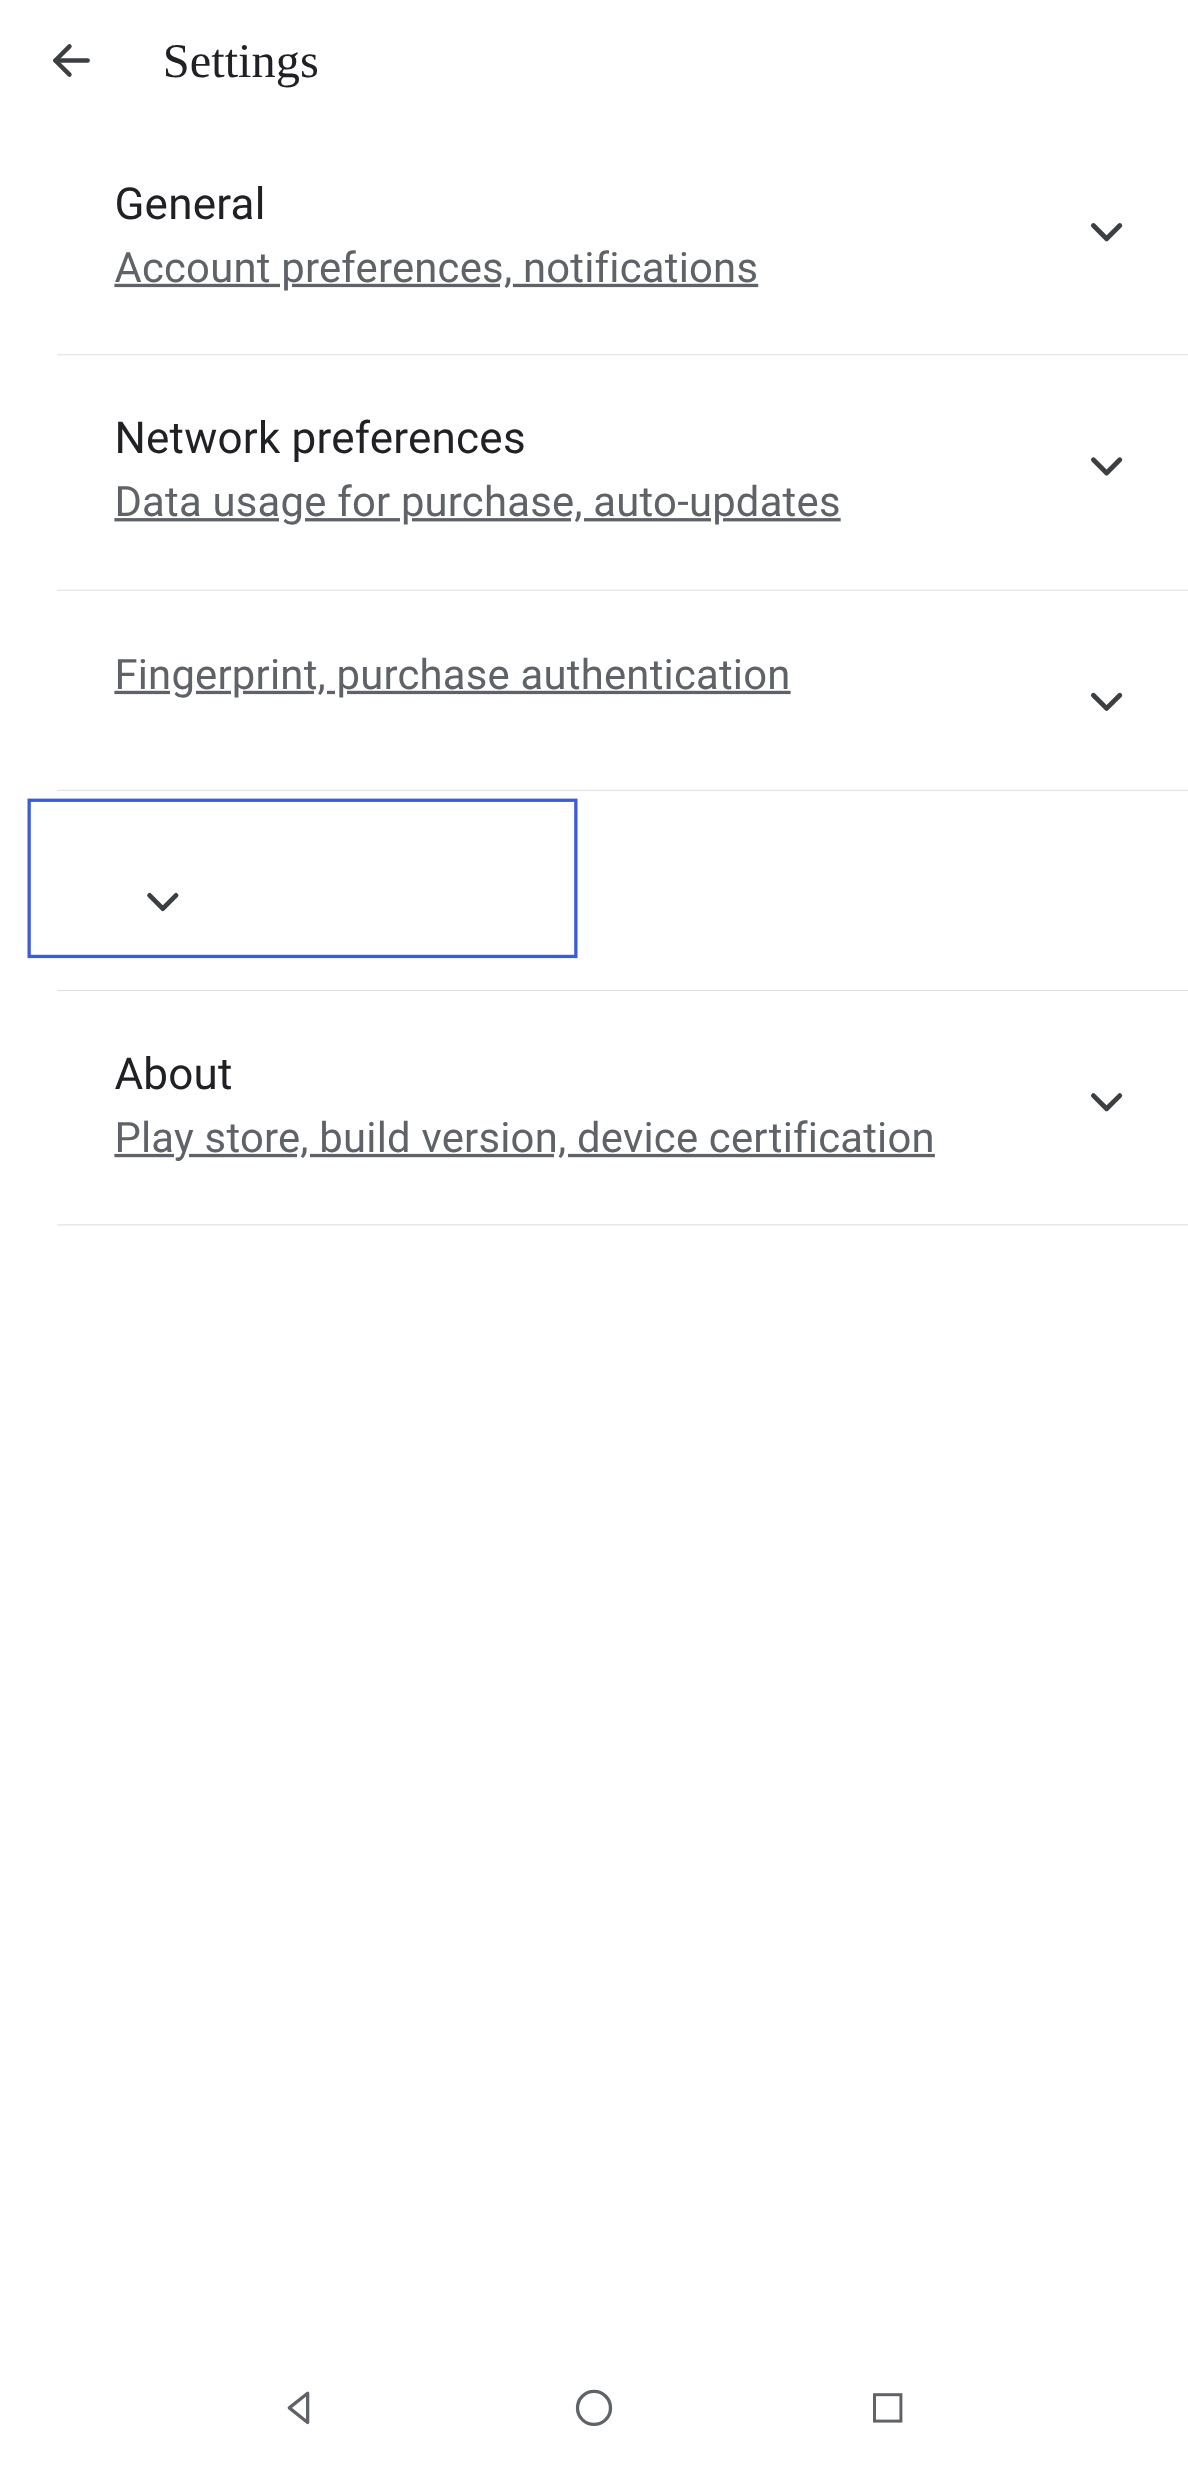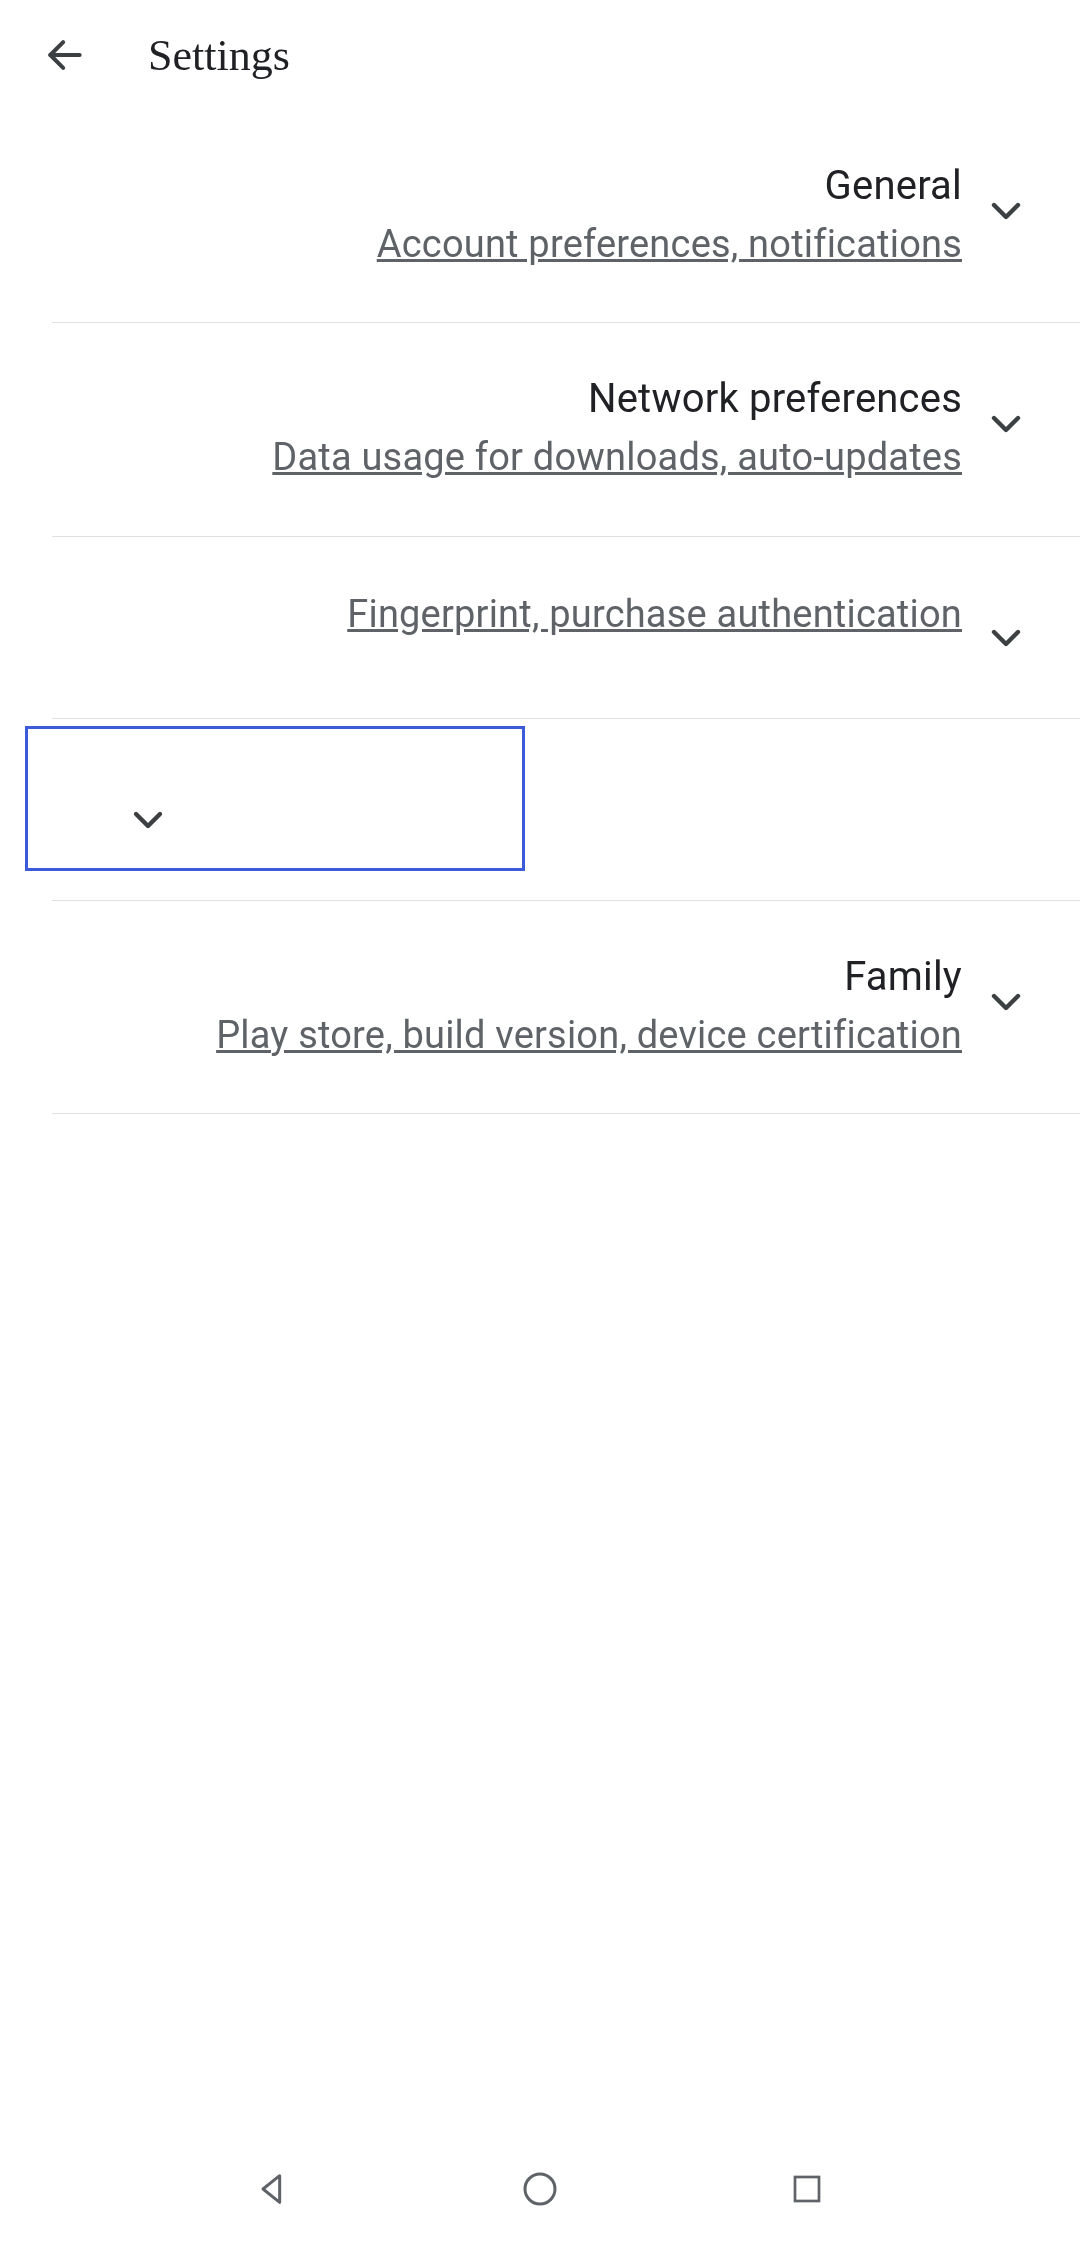--- a/index.html
+++ b/index.html
@@ -31,21 +31,20 @@
     }
     .page-title {
       font-size: 44px;
       font-weight: 500;
       color: #202124;
       margin-left: 58px;
       font-family: Liberation Serif, serif;
     }
     .settings-list {
       padding: 0 0 0 0;
-      text-align: right;
     }
     .settings-item {
       display: flex;
       align-items: flex-start;
       justify-content: space-between;
       padding: 52px 50px 52px 52px;
       border-bottom: 1px solid #e0e0e0;
       margin-left: 52px;
       cursor: pointer;
     }
@@ -121,21 +120,21 @@
     <div class="chevron">
       <svg width="48" height="48" viewBox="0 0 24 24" fill="none" stroke="#3c4043" stroke-width="2.2" stroke-linecap="round" stroke-linejoin="round">
         <polyline points="6 9 12 15 18 9"></polyline>
       </svg>
     </div>
   </div>
 
   <div class="settings-item">
     <div class="settings-item-content">
       <div class="settings-item-title">Network preferences</div>
-      <div class="settings-item-subtitle">Data usage for downloads, auto-updates</div>
+      <div class="settings-item-subtitle">Data usage for purchase, auto-updates</div>
     </div>
     <div class="chevron">
       <svg width="48" height="48" viewBox="0 0 24 24" fill="none" stroke="#3c4043" stroke-width="2.2" stroke-linecap="round" stroke-linejoin="round">
         <polyline points="6 9 12 15 18 9"></polyline>
       </svg>
     </div>
   </div>
 
   <div class="settings-item">
     <div class="settings-item-content">
@@ -151,21 +150,21 @@
   <div class="settings-item">
     <div class="chevron">
       <svg width="48" height="48" viewBox="0 0 24 24" fill="none" stroke="#3c4043" stroke-width="2.2" stroke-linecap="round" stroke-linejoin="round">
         <polyline points="6 9 12 15 18 9"></polyline>
       </svg>
     </div>
   </div>
 
   <div class="settings-item">
     <div class="settings-item-content">
-      <div class="settings-item-title">Family</div>
+      <div class="settings-item-title">About</div>
       <div class="settings-item-subtitle">Play store, build version, device certification</div>
     </div>
     <div class="chevron">
       <svg width="48" height="48" viewBox="0 0 24 24" fill="none" stroke="#3c4043" stroke-width="2.2" stroke-linecap="round" stroke-linejoin="round">
         <polyline points="6 9 12 15 18 9"></polyline>
       </svg>
     </div>
   </div>
 
 </div>

